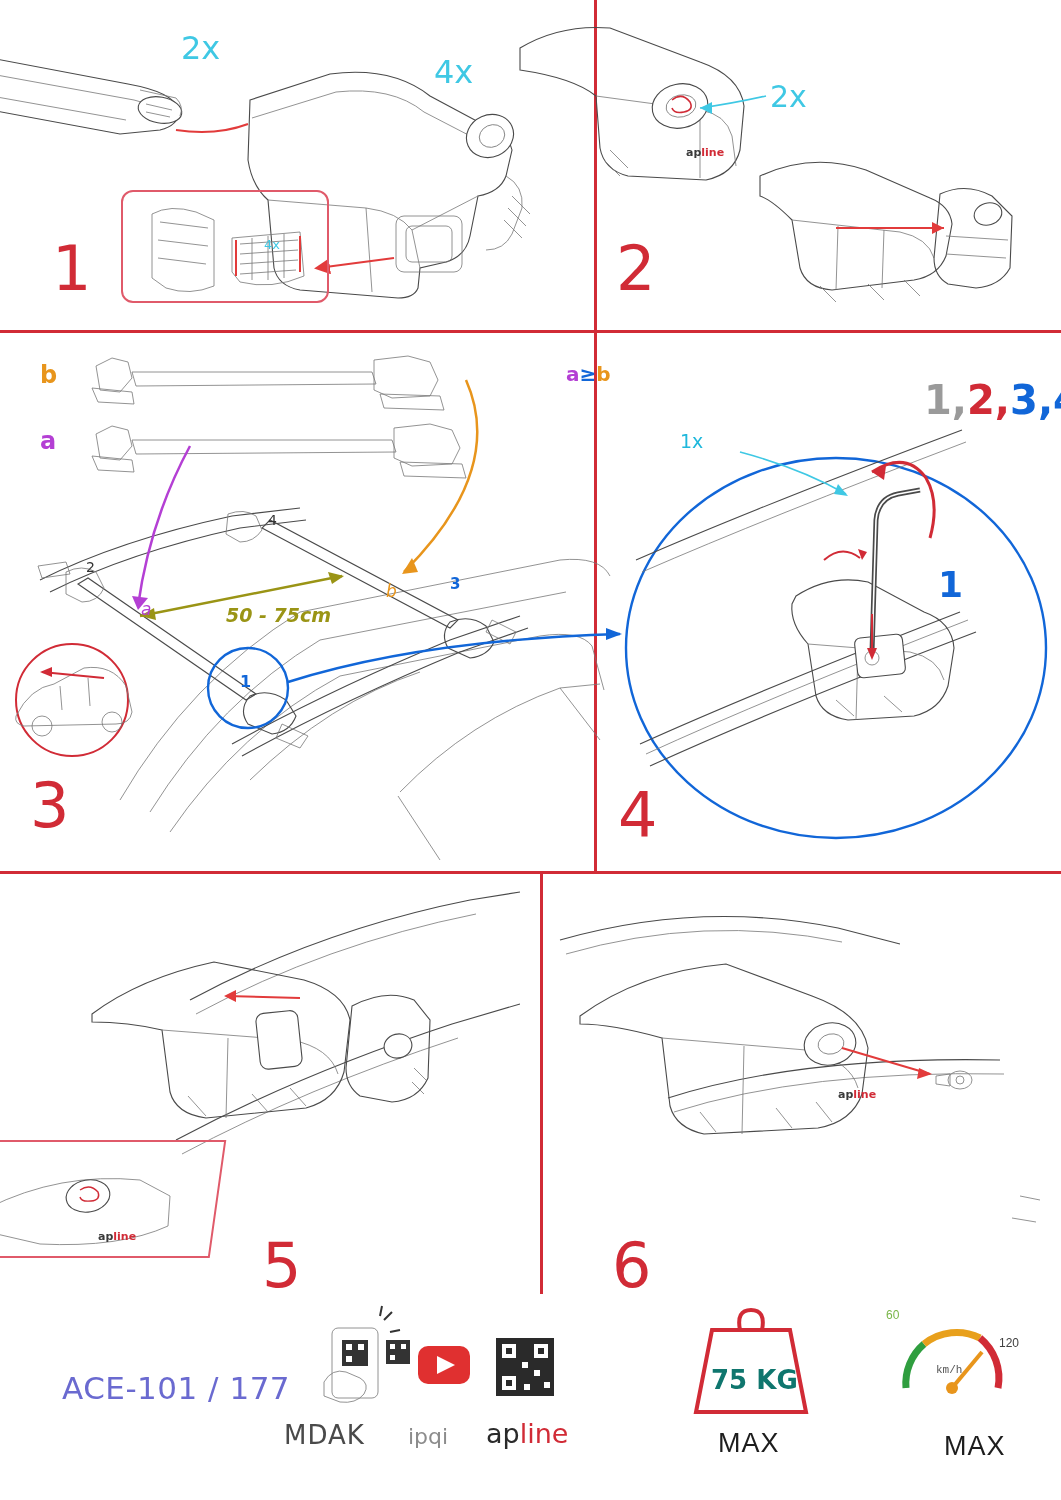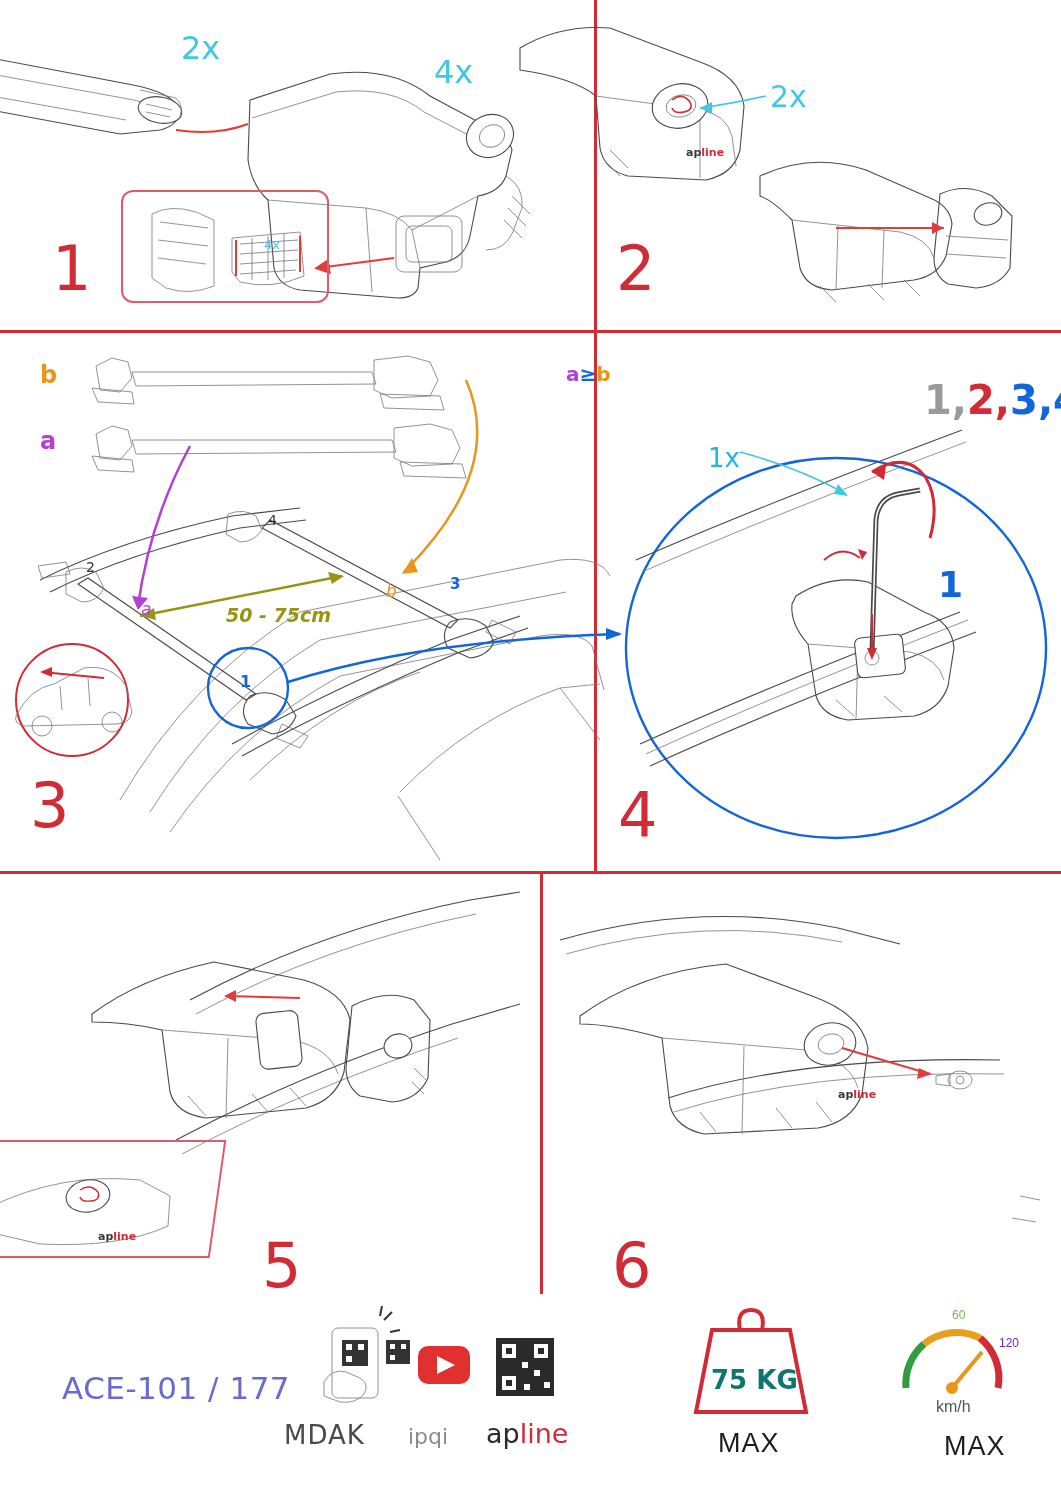--- a/index.html
+++ b/index.html
@@ -80,21 +80,21 @@
   .lb_ab .b { color:#e8951c; }
 
   .lb_n2 { left: 86px;  top: 560px; font-size: 14px; color:#333; }
   .lb_n4 { left: 268px; top: 513px; font-size: 14px; color:#333; }
   .lb_n3 { left: 450px; top: 577px; font-size: 15px; color:#1166d8; font-weight:700;}
   .lb_n1 { left: 240px; top: 674px; font-size: 16px; color:#1166d8; font-weight:700;}
   .lb_sa { left: 141px; top: 601px; font-size: 17px; color:#b43fd4; font-style:italic;}
   .lb_sb { left: 386px; top: 583px; font-size: 17px; color:#e8951c; font-style:italic;}
   .lb_dist { left: 226px; top: 606px; font-size: 19px; font-style: italic; font-weight:700; color:#9a9415;}
 
-  .lb_1x { left: 708px; top: 432px; font-size: 26px; margin-top: 13px; }
+  .lb_1x { left: 680px; top: 432px; font-size: 19px; }
   .lb_1234 { left: 924px; top: 380px; font-size: 40px; font-weight: 700; }
   .lb_1234 .g { color:#9a9a9a; }
   .lb_1234 .r { color:#d12b36; }
   .lb_1234 .b { color:#1166d8; }
   .lb_big1 { left: 938px; top: 567px; font-size: 36px; font-weight:700; color:#1166d8; }
 
   
   .model {
     position: absolute;
     left: 62px; top: 1370px;
@@ -148,27 +148,27 @@
   .kgtext {
     position: absolute;
     left: 711px; top: 1365px;
     font-size: 26px;
     font-weight: 700;
     color: #0f766e;
     font-family: "DejaVu Sans", sans-serif;
   }
   .kmh {
     position: absolute;
-    left: 936px; top: 1398px;
-    font-size: 16px;
+    left: 936px; top: 1364px;
+    font-size: 11px;
     color: #555;
-    font-family: Liberation Sans, sans-serif;
-  }
-  .gauge-60 { position:absolute; left:952px; top:1308px; font-size:12px; color:#7ab648;}
-  .gauge-120{ position:absolute; left:999px; top:1336px; font-size:12px; color:#6d28d9;}
+    font-family: Liberation Mono, monospace;
+  }
+  .gauge-60 { position:absolute; left:886px; top:1308px; font-size:12px; color:#7ab648;}
+  .gauge-120{ position:absolute; left:999px; top:1336px; font-size:12px; color:#404040;}
 
   
   .inset-box {
     position: absolute;
     border: 2px solid #e05a6a;
     border-radius: 12px;
     box-sizing: border-box;
   }
   .inset-1 { left: 121px; top: 190px; width: 208px; height: 113px; }
   .inset-5 { left: -10px; top: 1140px; width: 228px; height: 118px;

